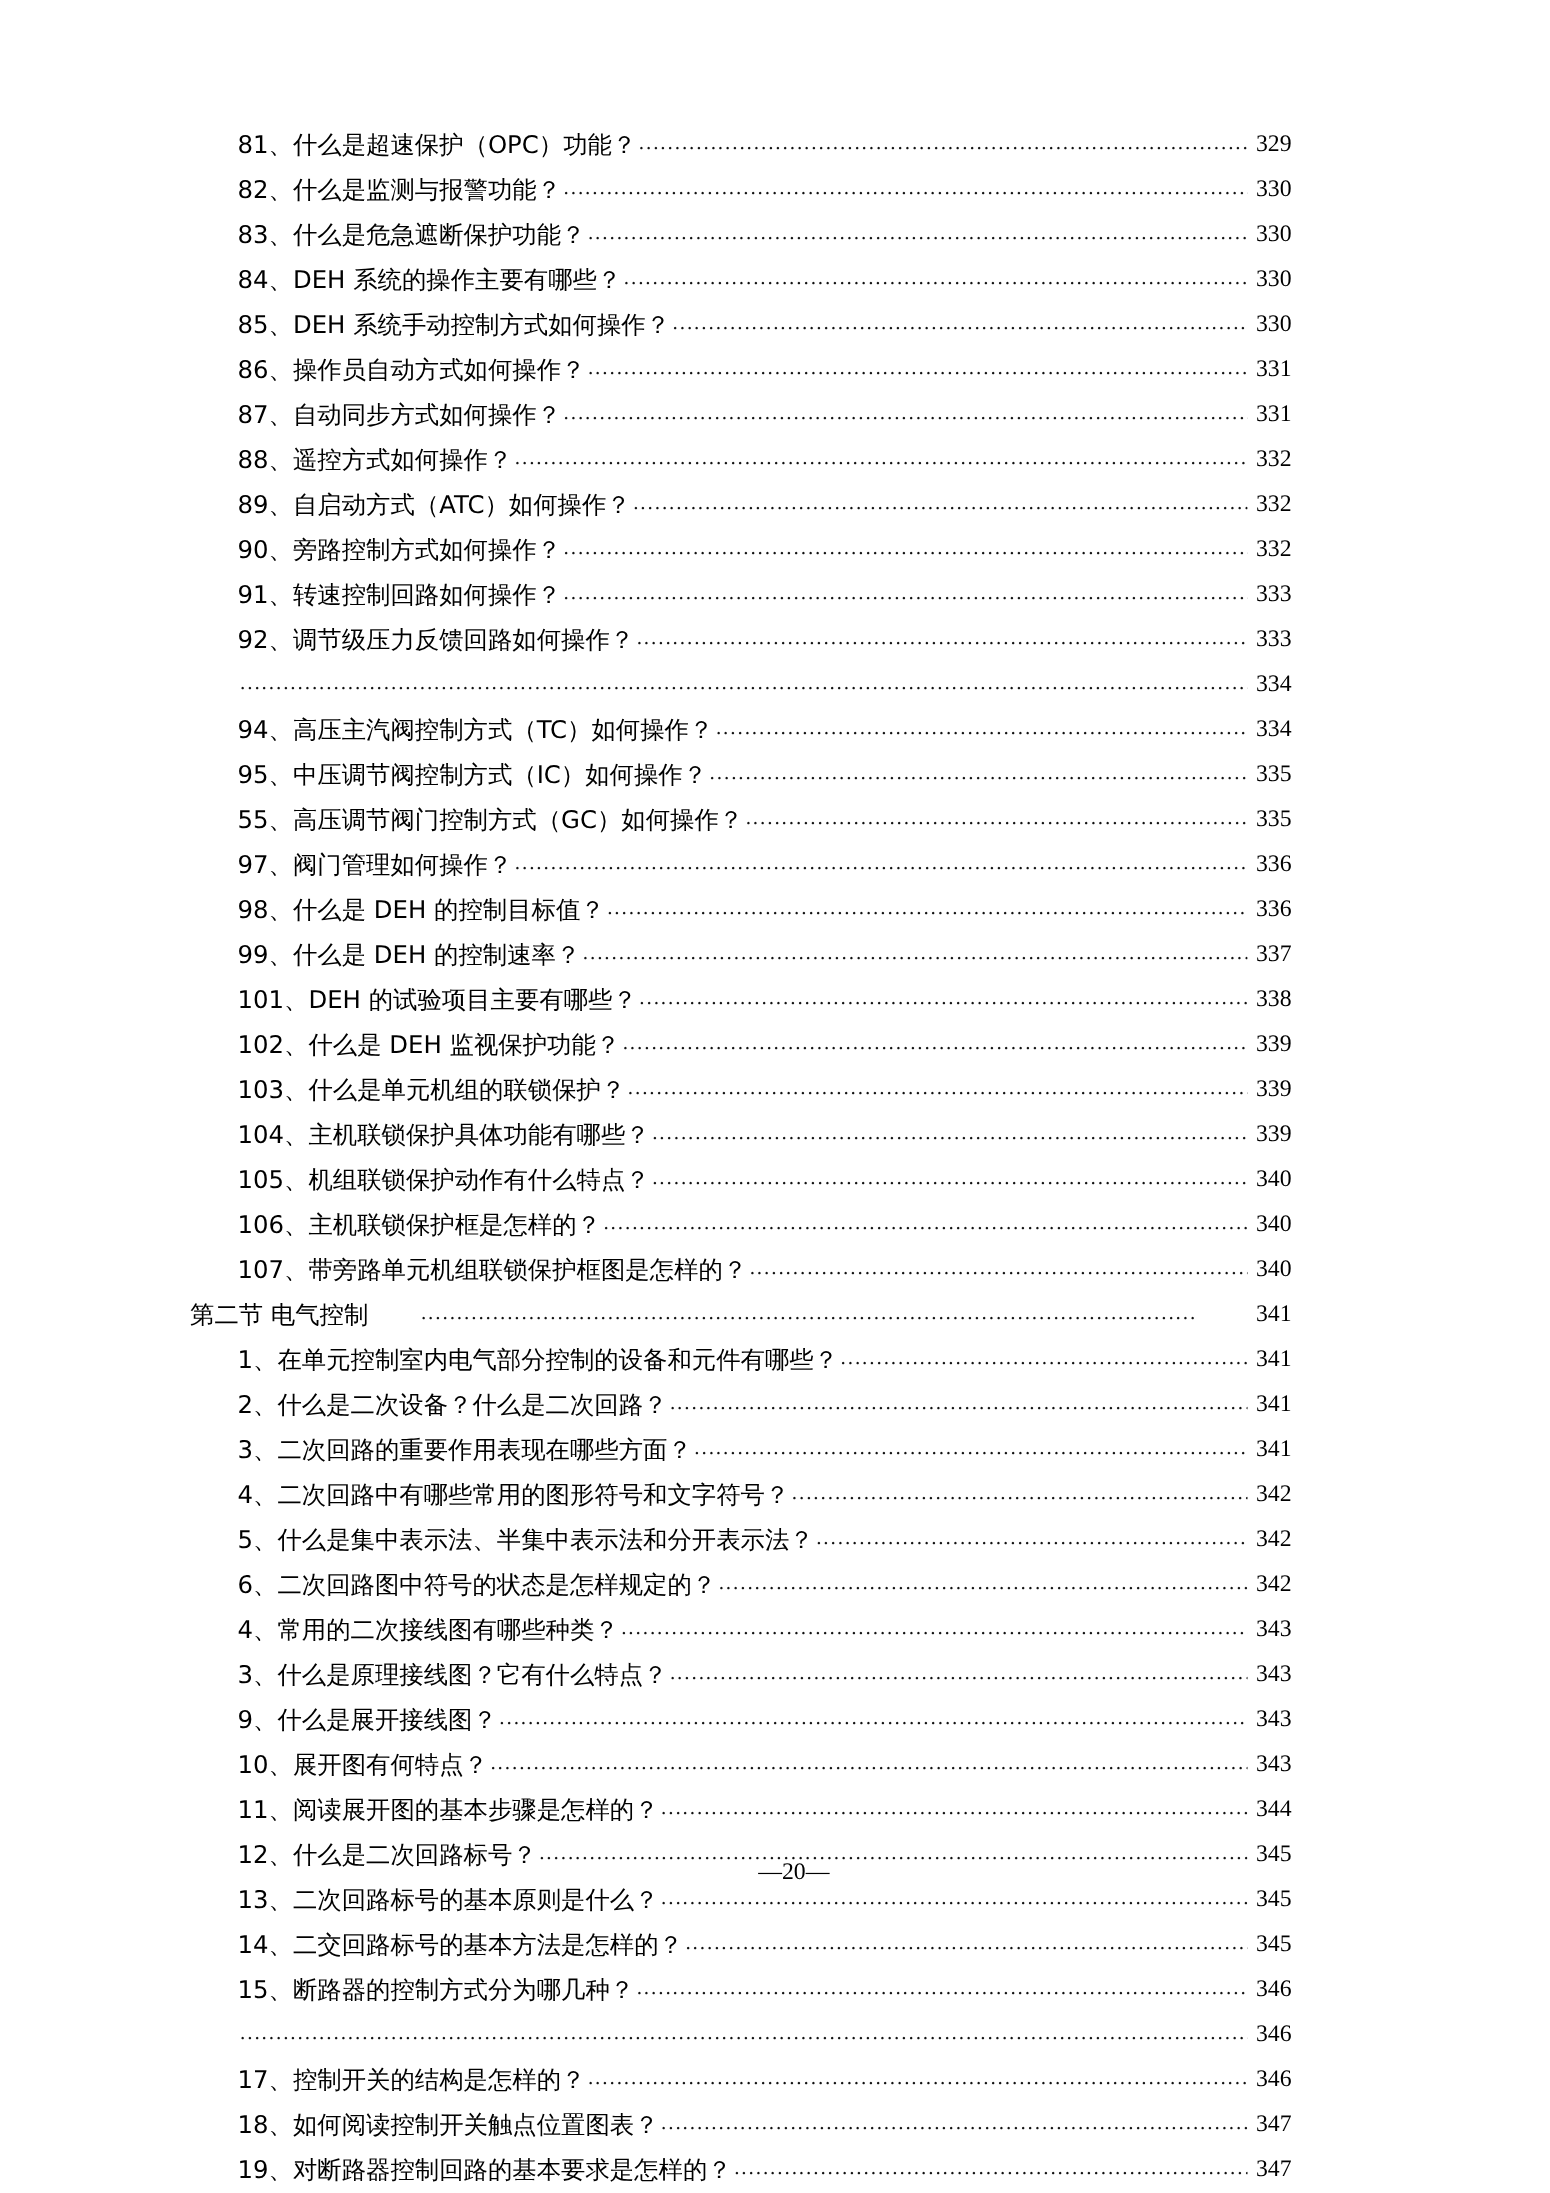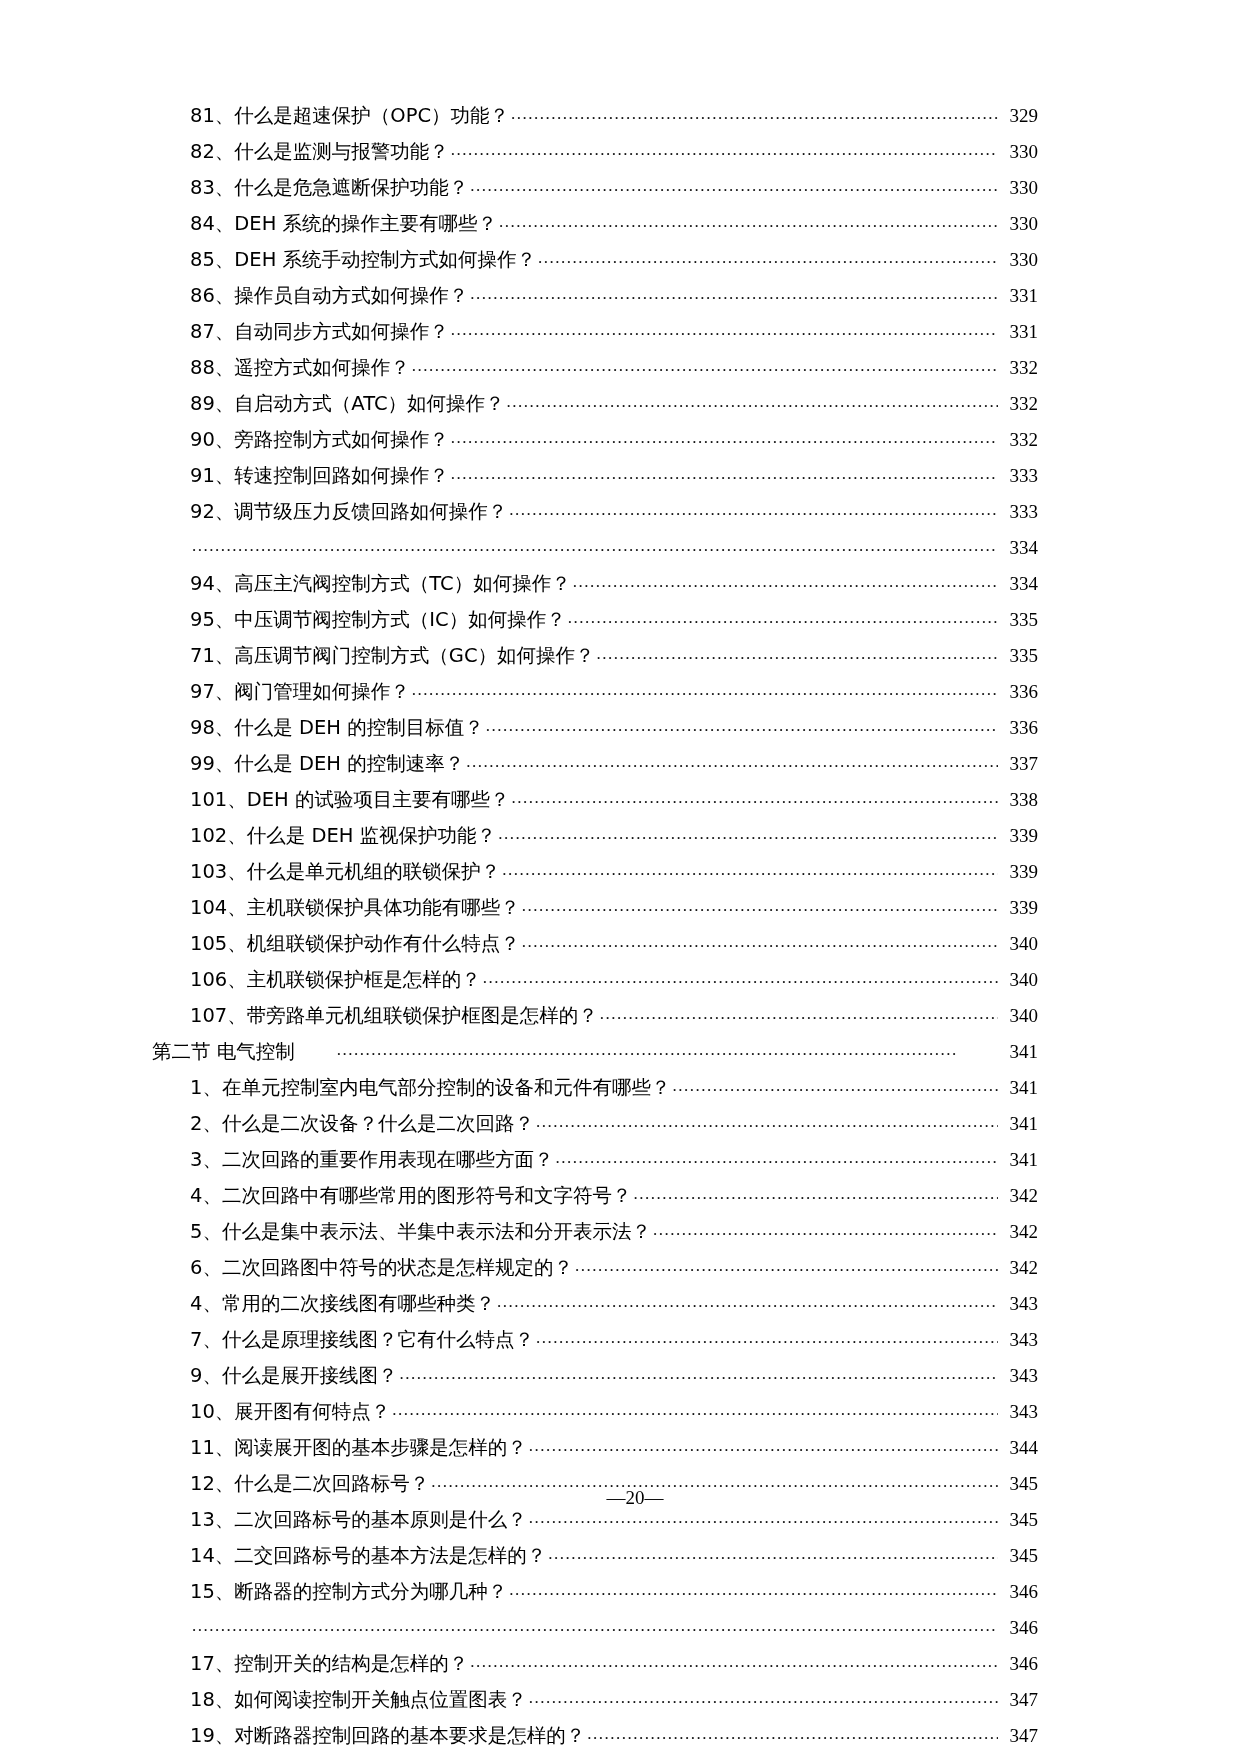--- a/index.html
+++ b/index.html
@@ -50,21 +50,21 @@
     letter-spacing: 1.5px;
     color: #111;
     position: relative;
     bottom: 2px;
     margin: 0 2px;
   }
   .toc-page {
     flex: 0 0 auto;
     font-family: "Liberation Serif", serif;
     font-size: 19px;
-    text-align: right;
+    text-align: center;
     min-width: 38px;
   }
   .section-title {
     font-size: 19.5px;
     line-height: 36px;
   }
   .footer {
     position: absolute;
     left: 0;
     right: 0;
@@ -150,21 +150,21 @@
         <span class="toc-label">94、高压主汽阀控制方式（TC）如何操作？</span>
         <span class="toc-dots">........................................................................................................................................................................................................</span>
         <span class="toc-page">334</span>
       </div>
       <div class="toc-line indent1">
         <span class="toc-label">95、中压调节阀控制方式（IC）如何操作？</span>
         <span class="toc-dots">........................................................................................................................................................................................................</span>
         <span class="toc-page">335</span>
       </div>
       <div class="toc-line indent1">
-        <span class="toc-label">71、高压调节阀门控制方式（GC）如何操作？</span>
+        <span class="toc-label">55、高压调节阀门控制方式（GC）如何操作？</span>
         <span class="toc-dots">........................................................................................................................................................................................................</span>
         <span class="toc-page">335</span>
       </div>
       <div class="toc-line indent1">
         <span class="toc-label">97、阀门管理如何操作？</span>
         <span class="toc-dots">........................................................................................................................................................................................................</span>
         <span class="toc-page">336</span>
       </div>
       <div class="toc-line indent1">
         <span class="toc-label">98、什么是 DEH 的控制目标值？</span>
@@ -245,21 +245,21 @@
         <span class="toc-label">6、二次回路图中符号的状态是怎样规定的？</span>
         <span class="toc-dots">........................................................................................................................................................................................................</span>
         <span class="toc-page">342</span>
       </div>
       <div class="toc-line indent1">
         <span class="toc-label">4、常用的二次接线图有哪些种类？</span>
         <span class="toc-dots">........................................................................................................................................................................................................</span>
         <span class="toc-page">343</span>
       </div>
       <div class="toc-line indent1">
-        <span class="toc-label">7、什么是原理接线图？它有什么特点？</span>
+        <span class="toc-label">3、什么是原理接线图？它有什么特点？</span>
         <span class="toc-dots">........................................................................................................................................................................................................</span>
         <span class="toc-page">343</span>
       </div>
       <div class="toc-line indent1">
         <span class="toc-label">9、什么是展开接线图？</span>
         <span class="toc-dots">........................................................................................................................................................................................................</span>
         <span class="toc-page">343</span>
       </div>
       <div class="toc-line indent1">
         <span class="toc-label">10、展开图有何特点？</span>

